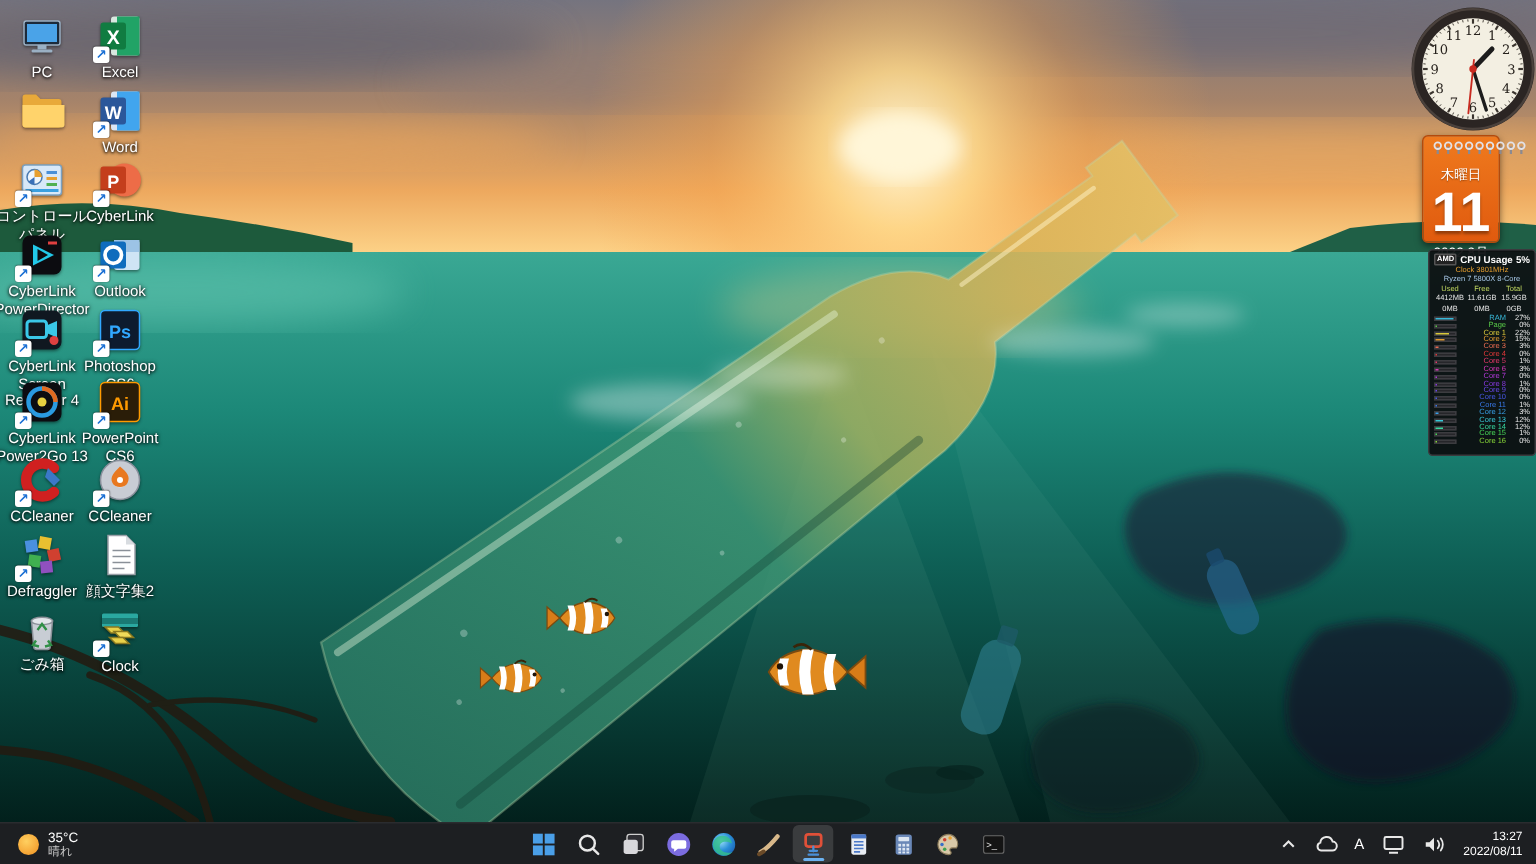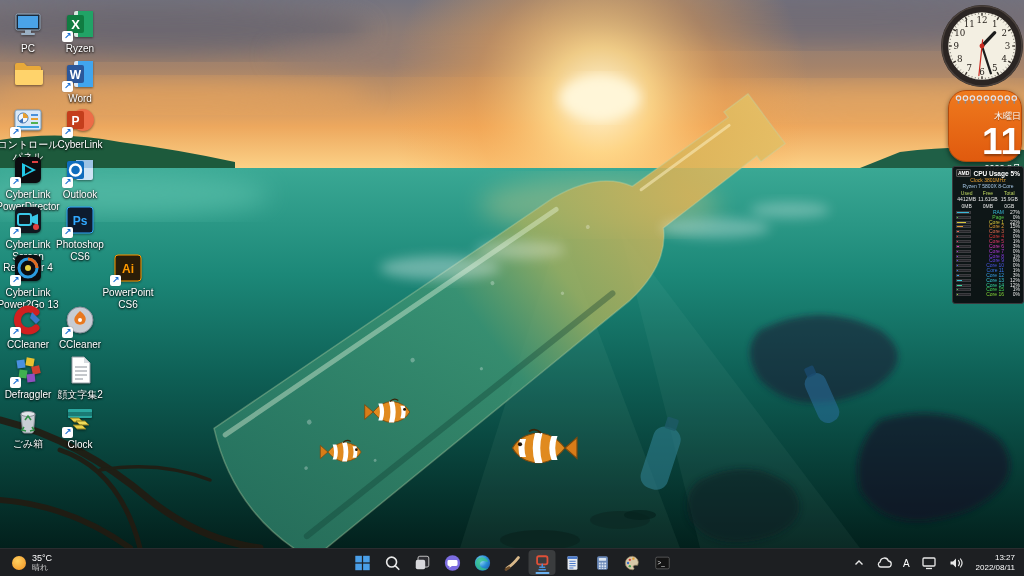--- a/index.html
+++ b/index.html
@@ -15,22 +15,22 @@
   .dicon-img svg{width:100%;height:100%;display:block;filter:drop-shadow(0 1px 1px rgba(0,0,0,.45));}
   .sc{position:absolute;left:-2px;bottom:-2px;width:11px;height:11px;background:#fff;border-radius:2px;
       color:#1a6fd4;font-size:9px;line-height:11px;text-align:center;font-weight:bold;
       box-shadow:0 0 1px rgba(0,0,0,.6);}
   .dlabel{font-size:10px;color:#fff;line-height:1.15;margin-top:3px;width:66px;margin-left:-7px;
       text-shadow:0 1px 2px rgba(0,0,0,.95),0 0 3px rgba(0,0,0,.8);word-break:break-word;}
 
   
   .gadget{position:absolute;}
   #clock-gadget{left:940px;top:4px;width:84px;height:84px;}
-  #calendar-gadget{left:948px;top:90px;width:74px;height:72px;background:linear-gradient(#ef7a1e,#e05a0e);
-      border-radius:18px;border:1px solid #b34a0c;box-shadow:0 2px 5px rgba(0,0,0,.5);color:#fff;text-align:right;}
+  #calendar-gadget{left:948px;top:90px;width:52px;height:72px;background:linear-gradient(#ef7a1e,#e05a0e);
+      border-radius:4px;border:1px solid #b34a0c;box-shadow:0 2px 5px rgba(0,0,0,.5);color:#fff;text-align:center;}
   #calendar-gadget .spiral{height:11px;margin-top:-6px;}
   .cal-weekday{font-size:9px;margin-top:1px;text-shadow:0 1px 1px rgba(0,0,0,.4);}
   .cal-day{font-size:37px;font-weight:bold;line-height:1;margin-top:0px;text-shadow:0 2px 2px rgba(0,0,0,.35);}
   .cal-ym{font-size:9px;margin-top:2px;}
 
   #cpu-gadget{left:952px;top:166px;width:72px;height:138px;background:rgba(12,12,14,.93);
       border:1px solid #3a3a3e;border-radius:3px;color:#e8e8e8;padding:2px 3px;overflow:hidden;}
   .cpu-head{display:flex;align-items:center;gap:2px;font-size:6.5px;font-weight:bold;}
   .amd{color:#fff;font-size:5px;background:#222;border:0.5px solid #555;padding:0 1px;border-radius:1px;}
   .cpu-title{flex:1;text-align:center;font-size:6.5px;color:#fff;}
@@ -209,21 +209,21 @@
         <div class="dicon" style="left: 54px; top: 8px;">
           <div class="dicon-img">
             <svg viewBox="0 0 32 32">
               <rect x="10" y="3" width="19" height="26" rx="2" fill="#d8e8df"></rect>
               <rect x="14" y="3" width="15" height="26" fill="#21a366"></rect>
               <rect x="3" y="7" width="17" height="18" rx="2" fill="#107c41"></rect>
               <text x="11.5" y="21" font-size="13" fill="#fff" font-weight="bold" text-anchor="middle">X</text>
             </svg>
             <span class="sc">↗</span>
           </div>
-          <div class="dlabel">Ryzen</div>
+          <div class="dlabel">Excel</div>
         </div>
         <div class="dicon" style="left: 2px; top: 58px;">
           <div class="dicon-img">
             <svg viewBox="0 0 32 32">
               <path d="M3 7 a2 2 0 0 1 2 -2 h7 l3 3 h12 a2 2 0 0 1 2 2 v15 a2 2 0 0 1 -2 2 H5 a2 2 0 0 1 -2 -2 Z" fill="#e8a93a"></path>
               <path d="M3 12 h28 v13 a2 2 0 0 1 -2 2 H5 a2 2 0 0 1 -2 -2 Z" fill="#ffd36b"></path>
             </svg>
           </div>
         </div>
         <div class="dicon" style="left: 54px; top: 58px;">
@@ -316,21 +316,21 @@
             <svg viewBox="0 0 32 32">
               <rect x="3" y="3" width="26" height="26" rx="5" fill="#0c0c10"></rect>
               <circle cx="16" cy="16" r="9" fill="none" stroke="#2a9ae0" stroke-width="3"></circle>
               <path d="M16 7 A9 9 0 0 1 25 16" fill="none" stroke="#e06a20" stroke-width="3"></path>
               <circle cx="16" cy="16" r="3" fill="#e8d040"></circle>
             </svg>
             <span class="sc">↗</span>
           </div>
           <div class="dlabel">CyberLink Power2Go 13</div>
         </div>
-        <div class="dicon" style="left: 54px; top: 252px; margin-left: 48px;">
+        <div class="dicon" style="left: 54px; top: 252px;">
           <div class="dicon-img">
             <svg viewBox="0 0 32 32">
               <rect x="3" y="3" width="26" height="26" rx="3" fill="#2a1d08" stroke="#ff9a00"></rect>
               <text x="16" y="21" font-size="12" fill="#ff9a00" font-weight="bold" text-anchor="middle">Ai</text>
             </svg>
             <span class="sc">↗</span>
           </div>
           <div class="dlabel">PowerPoint CS6</div>
         </div>
         <div class="dicon" style="left: 2px; top: 304px;">

